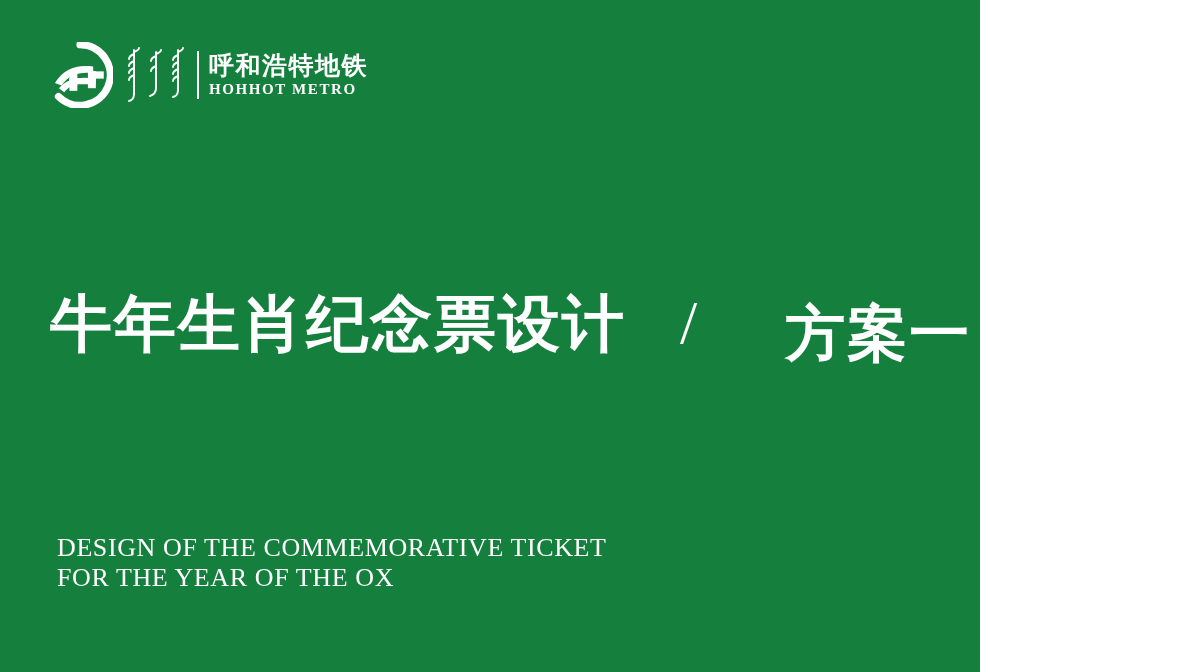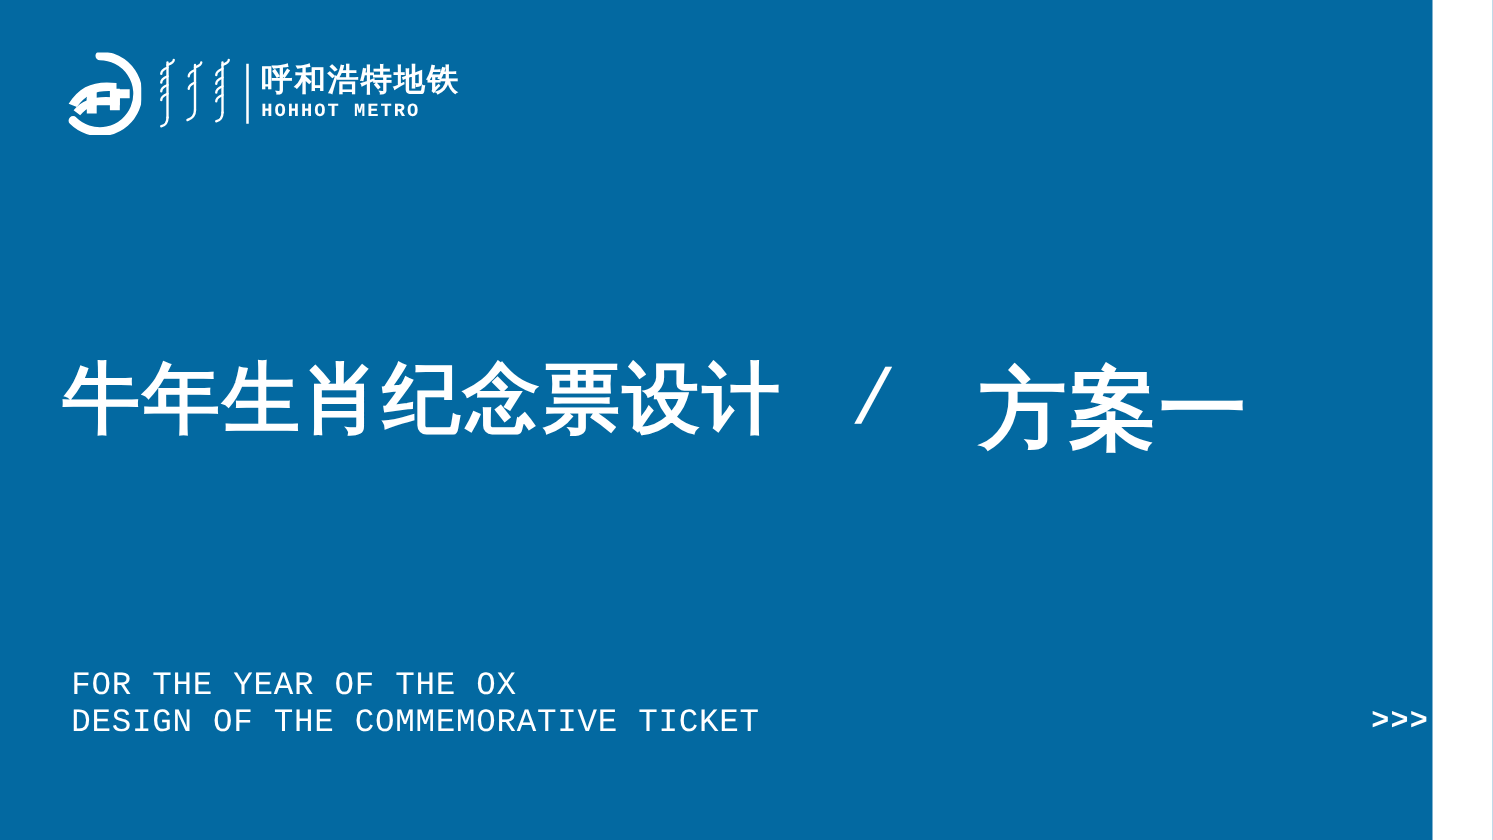--- a/index.html
+++ b/index.html
@@ -3,25 +3,25 @@
 <meta charset="utf-8">
 <title>Hohhot Metro Cover Slide</title>
 <style>
   html, body {
     margin: 0;
     padding: 0;
     background: #ffffff;
   }
   .slide {
     position: relative;
-    width: 1146px;
+    width: 980px;
     height: 672px;
     overflow: hidden;
-    background: #0369a1;
-    font-family: Liberation Mono, monospace;
+    background: #15803d;
+    font-family: Liberation Serif, serif;
     -webkit-font-smoothing: antialiased;
   }
 
   
   .logo-lockup {
     position: absolute;
     left: 47px;
     top: 40px;
     display: flex;
     align-items: center;
@@ -93,25 +93,25 @@
     color: #ffffff;
     font-size: 62px;
     line-height: 72px;
     font-weight: 300;
     margin-left: 54px;
     margin-right: 54px;
     transform: translateY(-2px);
   }
   .headline-accent {
     color: #ffffff;
-    font-size: 70px;
+    font-size: 60px;
     line-height: 92px;
     font-weight: 700;
     letter-spacing: 2px;
-    margin-left: 12px;
+    margin-left: 34px;
   }
 
   
   .subtitle {
     position: absolute;
     left: 57px;
     top: 533px;
     color: #ffffff;
     font-size: 26px;
     line-height: 30px;
@@ -195,22 +195,22 @@
     </div>
   </div>
 
   <div class="headline">
     <span class="headline-main">牛年生肖纪念票设计</span>
     <span class="headline-slash">/</span>
     <span class="headline-accent">方案一</span>
   </div>
 
   <div class="subtitle">
+    <span class="subtitle-line">DESIGN OF THE COMMEMORATIVE TICKET</span>
     <span class="subtitle-line">FOR THE YEAR OF THE OX</span>
-    <span class="subtitle-line">DESIGN OF THE COMMEMORATIVE TICKET</span>
   </div>
 
   <div class="chevrons">
     <span class="chev">&gt;</span>
     <span class="chev">&gt;</span>
     <span class="chev">&gt;</span>
   </div>
 
 </div>
 

